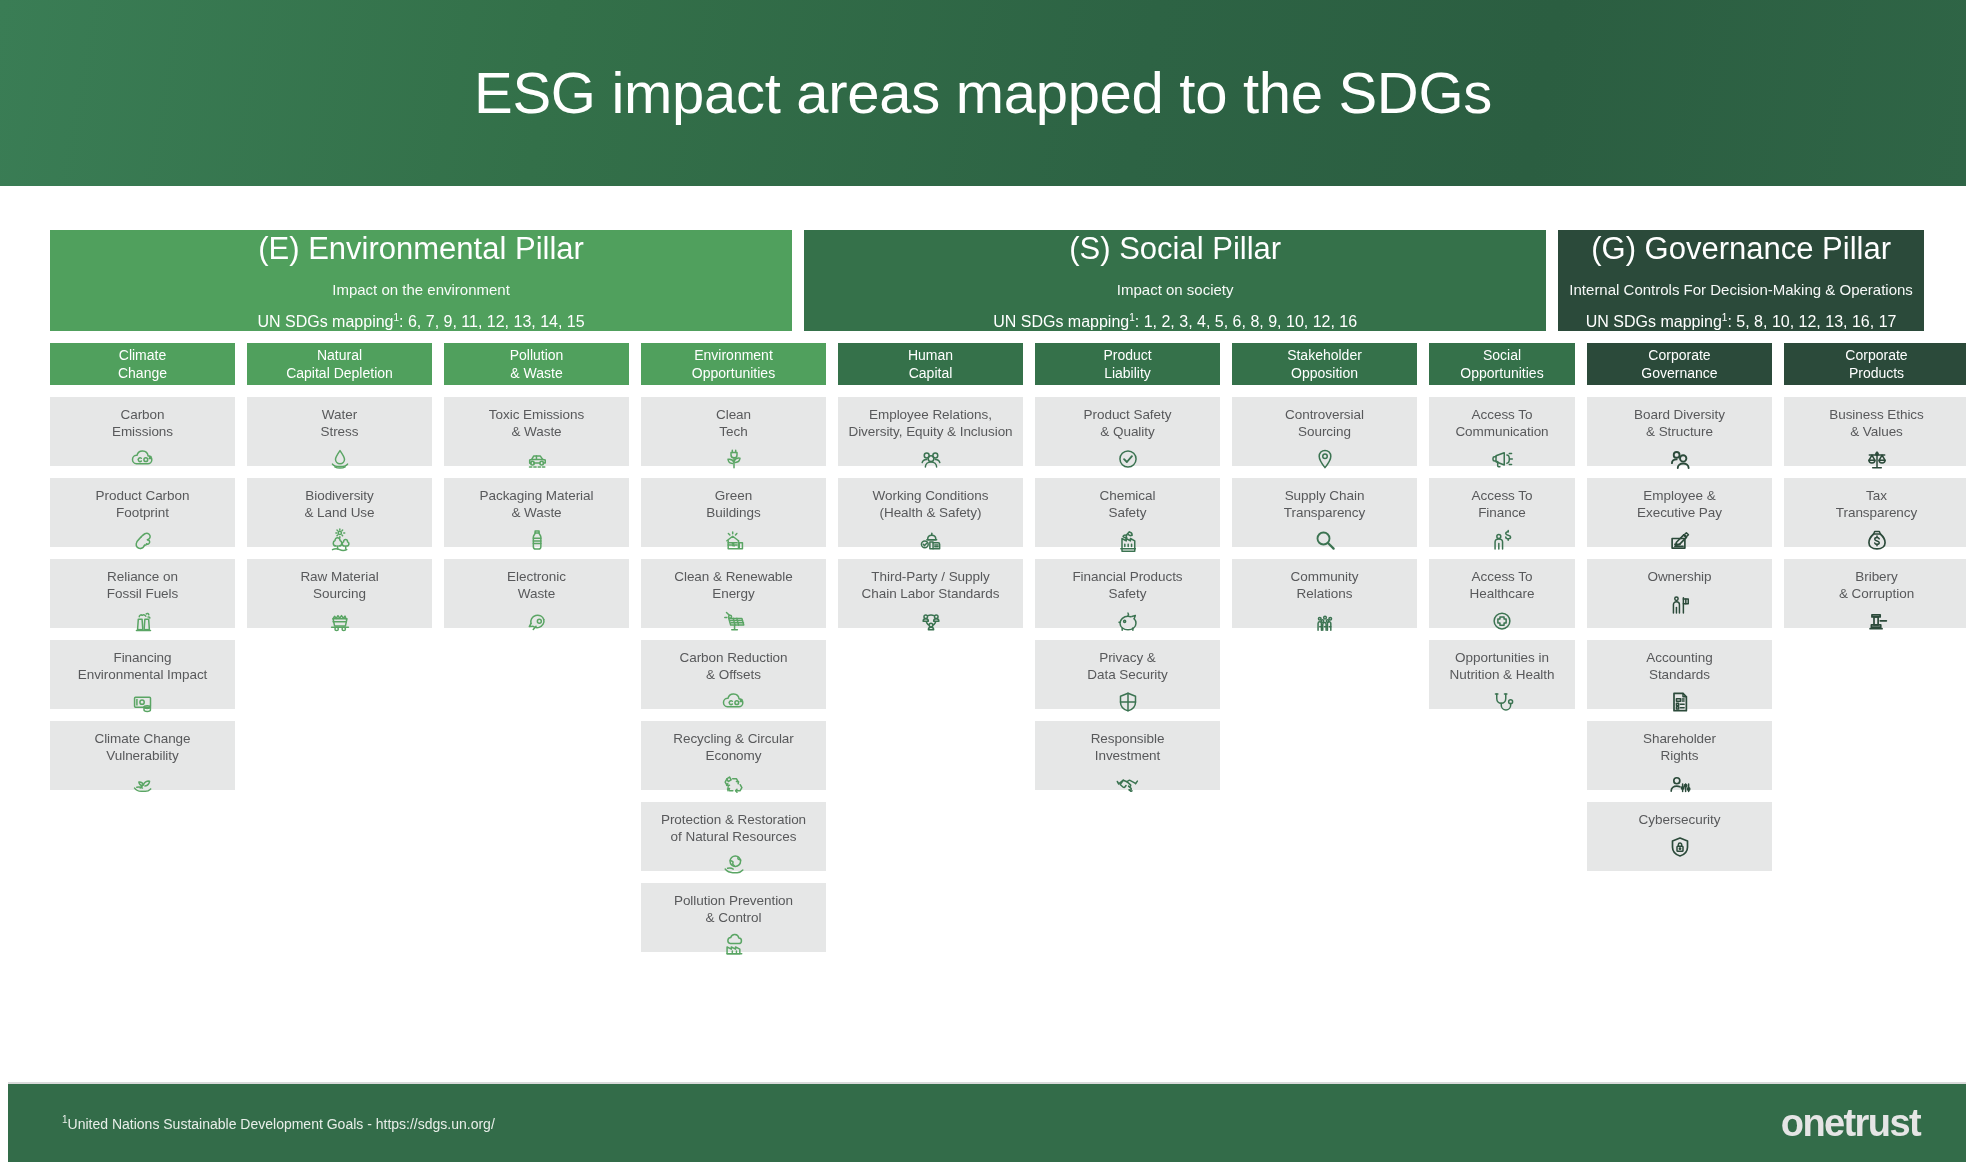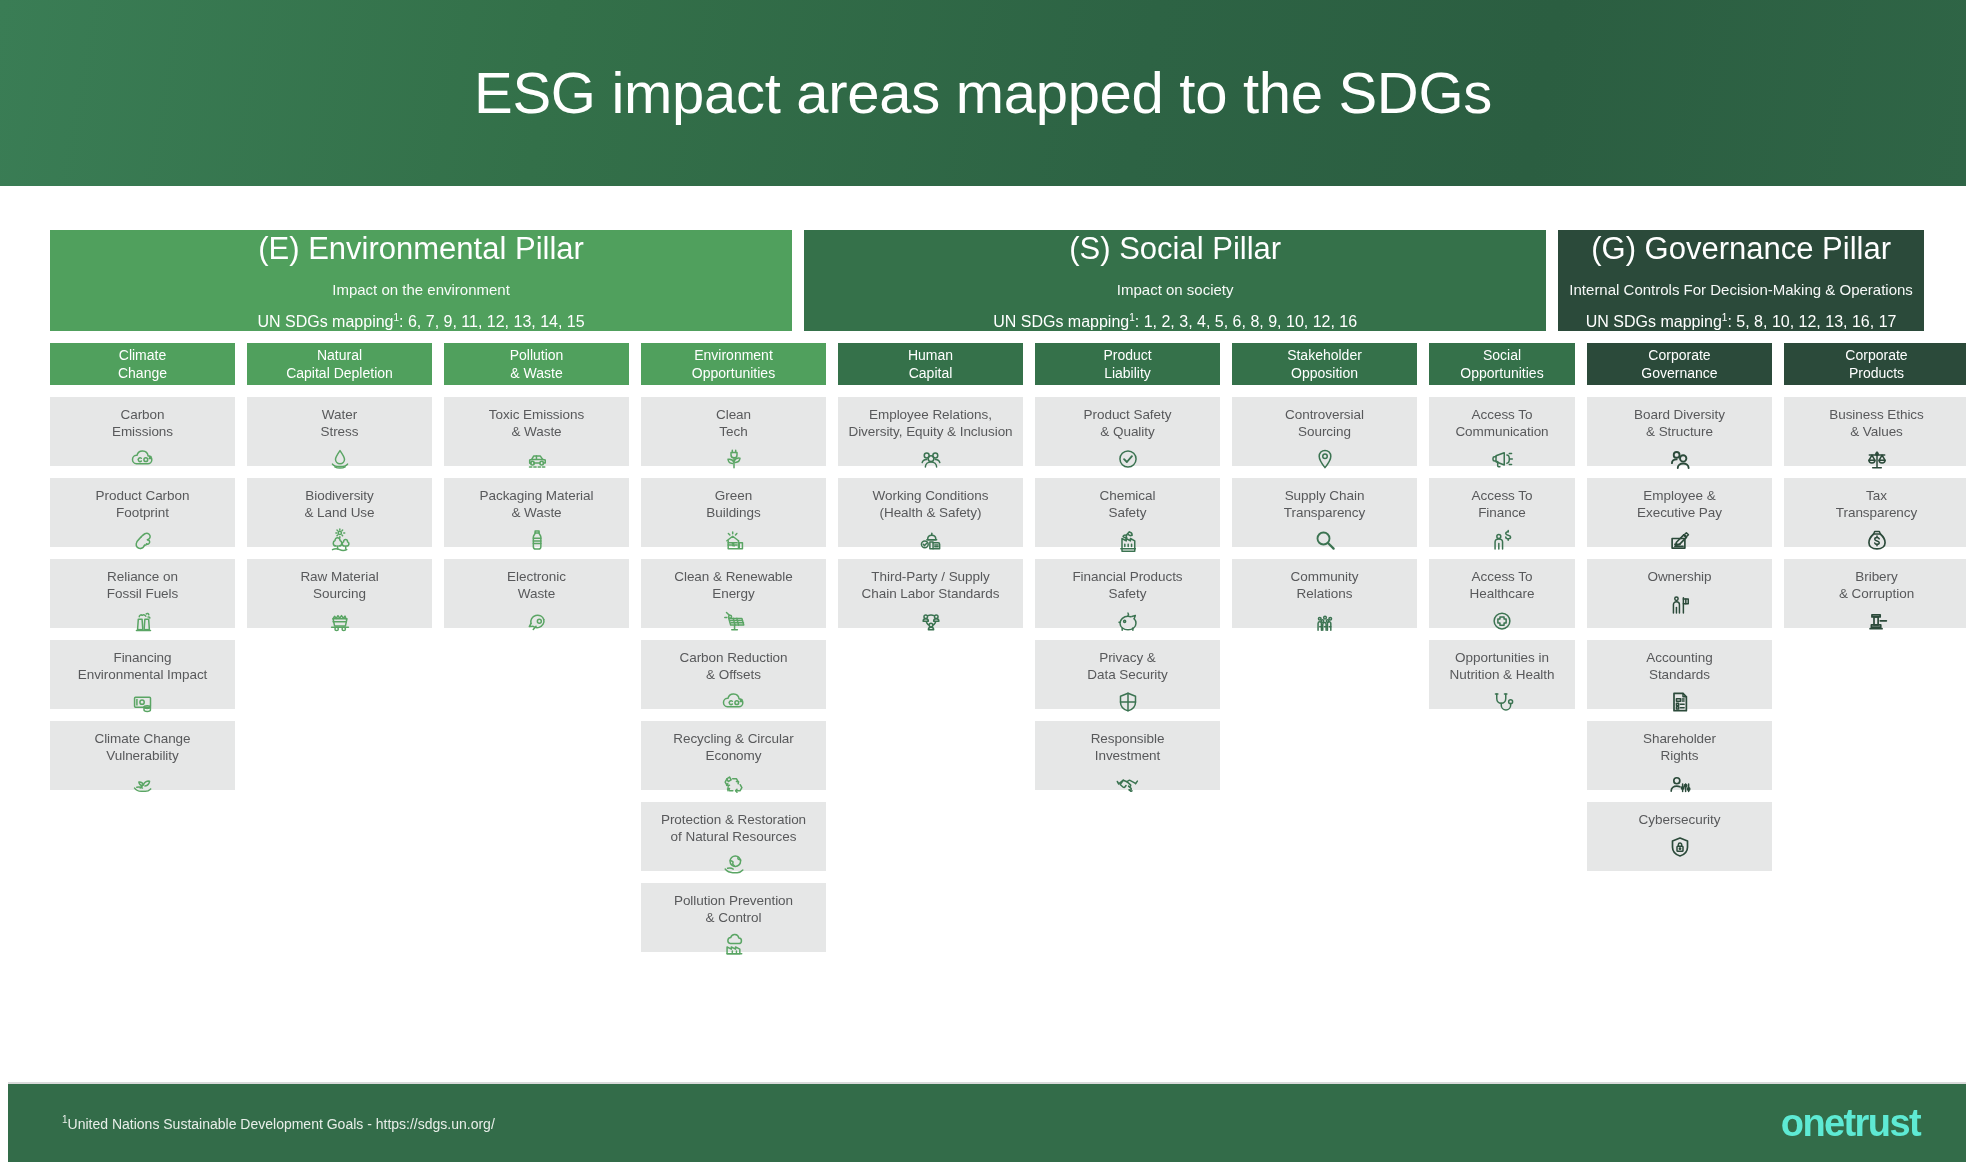--- a/index.html
+++ b/index.html
@@ -72,21 +72,21 @@
 
   
   .footer {
     position: absolute; left: 8px; bottom: 0; width: 1966px; height: 80px;
     background: #336c49; border-top: 2px solid #d9dada;
     display: flex; align-items: center; justify-content: space-between;
     padding: 0 54px;
   }
   .footnote { color: #e8eee9; font-size: 14px; font-weight: 400; }
   .footnote sup { font-size: 10px; vertical-align: super; }
-  .brand { color: #5eead4; font-size: 38px; font-weight: 700; letter-spacing: -1.6px; }
+  .brand { color: #e5e5e5; font-size: 38px; font-weight: 700; letter-spacing: -1.6px; }
 </style>
 </head>
 <body>
 
 <div id="page">
 
   <div class="header">
     <div class="header-title">ESG impact areas mapped to the SDGs</div>
   </div>
 

